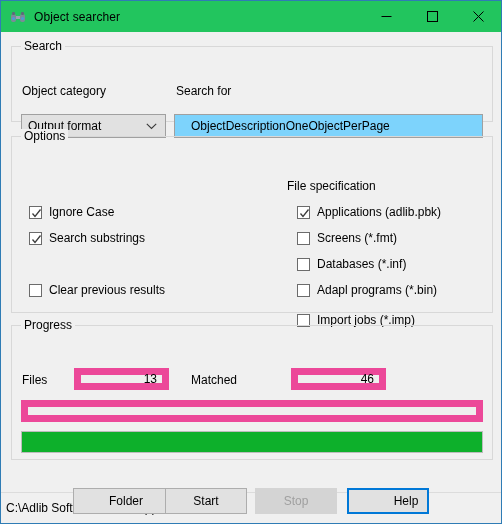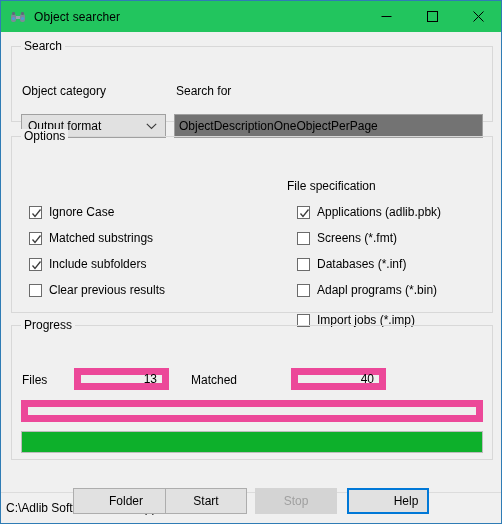--- a/index.html
+++ b/index.html
@@ -118,24 +118,24 @@
     top: 50%;
     transform: translateY(-50%);
     display: block;
   }
 
   
   .textbox {
     position: absolute;
     box-sizing: border-box;
     border: 1px solid #a0a0a0;
-    background: #737373;
-    display: flex;
-    align-items: center;
-    padding-left: 4px;
+    background: #7dd3fc;
+    display: flex;
+    align-items: center;
+    padding-left: 16px;
     font-size: 12px;
     color: #000000;
     overflow: hidden;
     white-space: nowrap;
   }
 
   .readonly-box {
     position: absolute;
     box-sizing: border-box;
     border: 7px solid #ec4899;
@@ -296,31 +296,23 @@
       </span>
       <span class="lbl">Ignore Case</span>
     </div>
 
     <div class="checkrow" style="left:28px; top:199px;">
       <span class="cbox">
         <svg width="11" height="11" viewBox="0 0 11 11">
           <polyline points="1.5,5.5 4,8.5 9.5,1.5" fill="none" stroke="#3c3c3c" stroke-width="1.3"></polyline>
         </svg>
       </span>
-      <span class="lbl">Matched substrings</span>
-    </div>
-
-    <div class="checkrow" style="left:28px; top:225px;">
-      <span class="cbox">
-        <svg width="11" height="11" viewBox="0 0 11 11">
-          <polyline points="1.5,5.5 4,8.5 9.5,1.5" fill="none" stroke="#3c3c3c" stroke-width="1.3"></polyline>
-        </svg>
-      </span>
-      <span class="lbl">Include subfolders</span>
-    </div>
+      <span class="lbl">Search substrings</span>
+    </div>
+
 
     <div class="checkrow" style="left:28px; top:251px;">
       <span class="cbox"></span>
       <span class="lbl">Clear previous results</span>
     </div>
 
     <div class="checkrow" style="left:296px; top:173px;">
       <span class="cbox">
         <svg width="11" height="11" viewBox="0 0 11 11">
           <polyline points="1.5,5.5 4,8.5 9.5,1.5" fill="none" stroke="#3c3c3c" stroke-width="1.3"></polyline>
@@ -353,21 +345,21 @@
       <span class="group-label">Progress</span>
     </div>
 
     <span class="field-label" style="left:21px; top:341px;">Files</span>
     <div class="readonly-box" style="left:73px; top:336px; width:95px; height:22px;">
       <span>13</span>
     </div>
 
     <span class="field-label" style="left:190px; top:341px;">Matched</span>
     <div class="readonly-box" style="left:290px; top:336px; width:95px; height:22px;">
-      <span>40</span>
+      <span>46</span>
     </div>
 
     <div class="readonly-box" style="left:20px; top:368px; width:462px; height:22px; justify-content:flex-start; padding-left:5px; padding-right:0;">
       <span></span>
     </div>
 
     <div class="progress-track" style="left:20px; top:399px; width:462px; height:22px;">
       <div class="progress-fill" id="progress-fill" style="width: 100%; background: rgb(13, 176, 43);"></div>
     </div>
 

